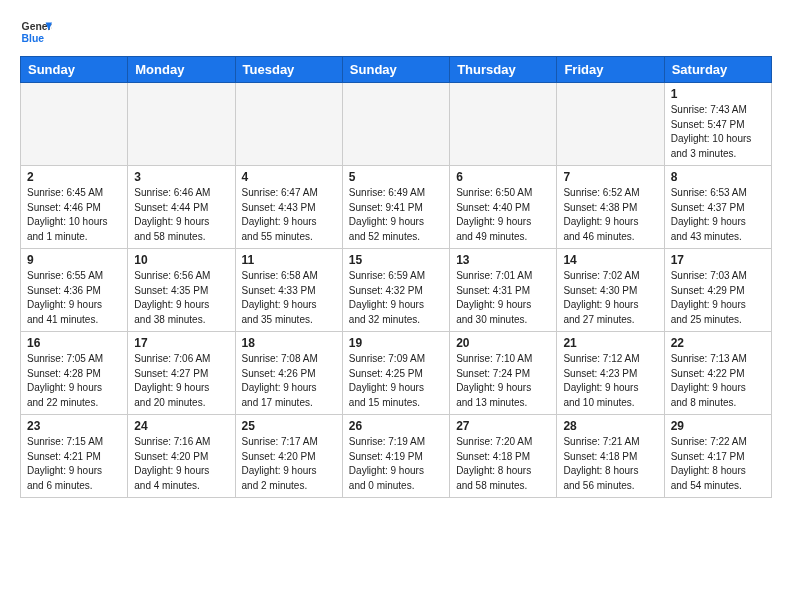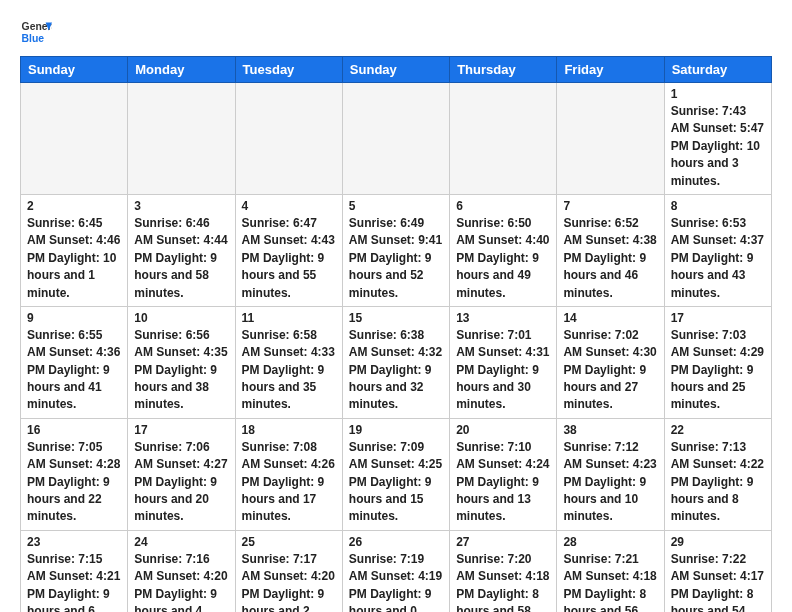--- a/index.html
+++ b/index.html
@@ -70,24 +70,23 @@
     .calendar td.empty {
       background: #f5f5f5;
     }
     .day-number {
       font-weight: bold;
       font-size: 12px;
       margin-bottom: 2px;
       display: block;
     }
     .day-info {
-      font-size: 12px;
+      font-size: 10px;
       line-height: 1.45;
       color: #222;
-      font-weight: bold;
     }
   </style>
 </head>
 <body>
 
 <div class="page">
   <div class="header">
     <div class="logo">
       <svg class="logo-icon" viewBox="0 0 40 40" xmlns="http://www.w3.org/2000/svg">
         <text x="2" y="18" font-size="13" font-family="Arial" font-weight="bold" fill="#333">General</text>
@@ -197,21 +196,21 @@
           </td>
           <td>
             <span class="day-number">11</span>
             <div class="day-info">Sunrise: 6:58 AM
 Sunset: 4:33 PM
 Daylight: 9 hours
 and 35 minutes.</div>
           </td>
           <td>
             <span class="day-number">15</span>
-            <div class="day-info">Sunrise: 6:38 AM
+            <div class="day-info">Sunrise: 6:59 AM
 Sunset: 4:32 PM
 Daylight: 9 hours
 and 32 minutes.</div>
           </td>
           <td>
             <span class="day-number">13</span>
             <div class="day-info">Sunrise: 7:01 AM
 Sunset: 4:31 PM
 Daylight: 9 hours
 and 30 minutes.</div>
@@ -256,26 +255,26 @@
           <td>
             <span class="day-number">19</span>
             <div class="day-info">Sunrise: 7:09 AM
 Sunset: 4:25 PM
 Daylight: 9 hours
 and 15 minutes.</div>
           </td>
           <td>
             <span class="day-number">20</span>
             <div class="day-info">Sunrise: 7:10 AM
-Sunset: 4:24 PM
+Sunset: 7:24 PM
 Daylight: 9 hours
 and 13 minutes.</div>
           </td>
           <td>
-            <span class="day-number">38</span>
+            <span class="day-number">21</span>
             <div class="day-info">Sunrise: 7:12 AM
 Sunset: 4:23 PM
 Daylight: 9 hours
 and 10 minutes.</div>
           </td>
           <td>
             <span class="day-number">22</span>
             <div class="day-info">Sunrise: 7:13 AM
 Sunset: 4:22 PM
 Daylight: 9 hours

